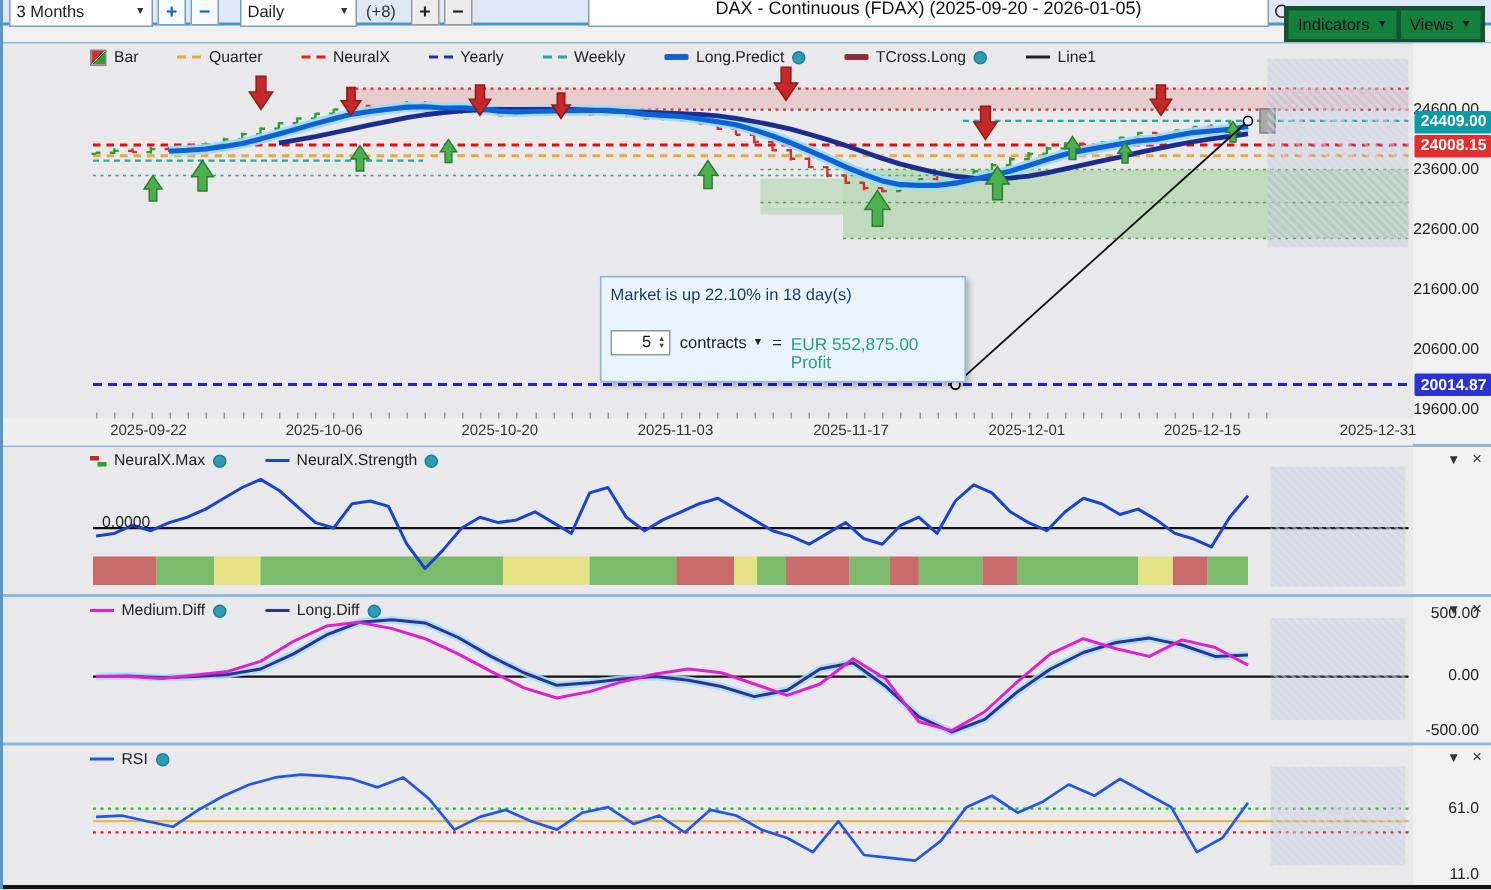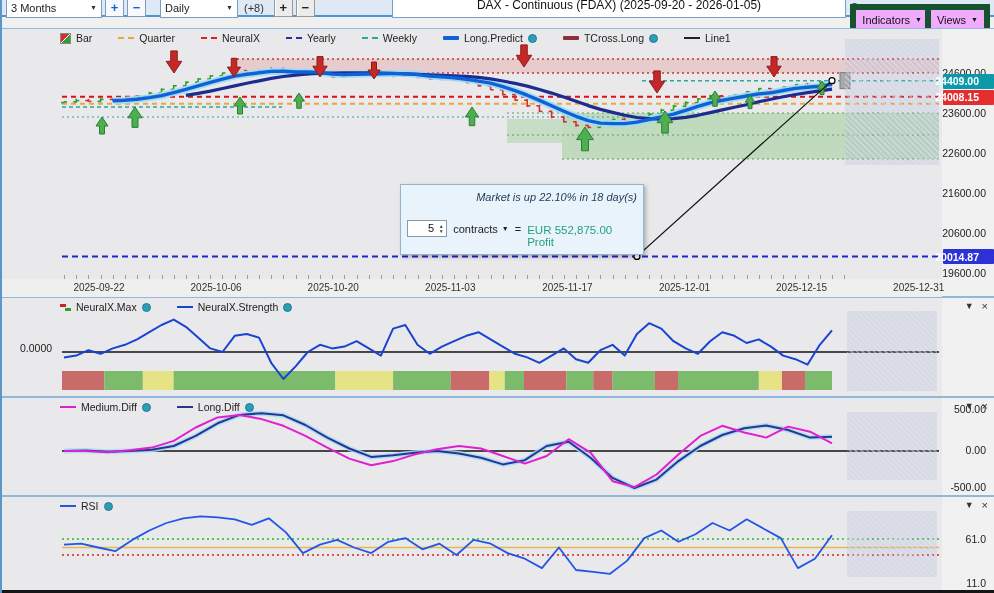--- a/index.html
+++ b/index.html
@@ -16,58 +16,58 @@
   .sq-btn.blue{color:#1565c0;}
   .sq-btn.dark{color:#222;background:#ececec;border:1px solid #999;box-shadow:inset 1px 1px 0 #fff;}
   #offset-label{margin-left:6px;color:#333;}
   #title-box{position:absolute;left:390px;width:452px;height:19px;background:#fff;border:1px solid #7aa0c4;
              display:flex;align-items:flex-start;justify-content:center;font-size:12px;color:#111;}
   #search-wrap{position:absolute;left:848px;display:flex;align-items:center;}
   .mag{position:relative;width:10px;height:10px;display:inline-block;}
   .mag::before{content:"";position:absolute;left:0;top:0;width:7px;height:7px;border:1.6px solid #222;border-radius:50%;}
   .mag::after{content:"";position:absolute;left:7px;top:7px;width:4px;height:1.8px;background:#222;transform:rotate(45deg);}
   #search-wrap .arr{font-size:7px;margin-left:5px;color:#333;}
-  .tb-btn{position:absolute;top:4px;height:19px;background:#f0abfc;border:6px solid #14532d;display:flex;
+  .tb-btn{position:absolute;top:4px;height:19px;background:#15803d;border:3px solid #14532d;display:flex;
           align-items:center;padding:0 6px;font-size:11px;color:#111;}
   .tb-btn .arr{font-size:7px;margin-left:5px;}
   
   .panel{position:absolute;left:0;right:0;background:#e9e9eb;}
   .strip{position:absolute;left:940px;right:0;top:0;bottom:0;background:#f1f1f2;}
   .panel svg{position:absolute;left:0;top:0;}
   .legend-row{position:absolute;top:3px;left:58px;display:flex;gap:26px;font-size:10.5px;color:#222;z-index:4;align-items:center;}
   .li{display:flex;align-items:center;gap:5px;white-space:nowrap;}
   .sw-bar{width:11px;height:11px;border:1px solid #888;box-sizing:border-box;
           background:linear-gradient(135deg,#d32f2f 47%,#fff 47%,#fff 53%,#2f9e2f 53%);}
   .sw-dash{width:16px;height:0;border-top:2px dashed #999;}
   .sw-thick{width:16px;height:4px;border-radius:1px;background:#999;}
   .sw-line{width:16px;height:2px;background:#222;}
   .sw-max{width:6px;height:3px;background:#c62828;box-shadow:5px 4px 0 #2f9e2f;margin-right:5px;margin-bottom:4px;}
   .infodot{width:7px;height:7px;border-radius:50%;background:#2f9cb5;border:1px solid #1b7f96;display:inline-block;}
   .ylab{position:absolute;right:8px;font-size:10.5px;color:#222;z-index:3;}
   .badge{position:absolute;left:941px;width:51px;height:15px;z-index:5;color:#fff;font-weight:bold;font-size:10.5px;
-         display:flex;align-items:center;justify-content:flex-end;padding-right:15px;box-sizing:border-box;border-radius:1px;}
+         display:flex;align-items:center;justify-content:flex-end;padding-right:3px;box-sizing:border-box;border-radius:1px;}
   .hatch{position:absolute;z-index:1;background:repeating-linear-gradient(45deg,rgba(150,160,195,0.20) 0 2px,rgba(208,214,234,0.55) 2px 4px);}
   .panel-ctrl{position:absolute;top:2px;right:6px;z-index:6;font-size:9px;color:#333;display:flex;gap:8px;align-items:center;}
   .panel-ctrl span{cursor:default;}
   #x-axis{position:absolute;left:0;top:250px;width:940px;height:18px;background:#efefef;z-index:2;}
   .xlab{position:absolute;top:3px;font-size:10px;color:#333;transform:translateX(-50%);white-space:nowrap;}
   
   #popup{position:absolute;left:398px;top:155px;width:244px;z-index:7;background:#e9f3fc;border:1px solid #94b4cc;
          box-shadow:2px 2px 4px rgba(0,0,0,0.25);font-size:11px;color:#1c3a55;padding:5px 6px 6px 6px;box-sizing:border-box;}
-  #popup .pl{text-align:right;line-height:14px;font-style:italic;}
+  #popup .pl{text-align:left;line-height:14px;}
   #popup-row{display:flex;align-items:center;margin-top:5px;gap:6px;}
   #spinbox{display:flex;width:42px;height:17px;background:#fff;border:1px solid #8899aa;box-sizing:border-box;}
   #spin-val{flex:1;text-align:right;padding-right:2px;font-size:11px;color:#111;line-height:15px;}
   #spin-arrows{width:10px;display:flex;flex-direction:column;align-items:center;justify-content:center;font-size:5px;color:#444;line-height:5px;}
   #contracts-dd{display:flex;align-items:center;gap:4px;color:#222;}
   #contracts-dd .arr{font-size:7px;}
   #popup-eq{color:#222;}
   #popup-profit{color:#26a37c;font-size:11.5px;margin-top:15px;}
   #bottom-bar{position:absolute;left:0;right:0;top:590px;height:3px;background:#151515;}
-  .leftnum{position:absolute;font-size:10.5px;color:#222;z-index:3;}
+  .leftnum{position:absolute;font-size:10.5px;color:#222;z-index:3;margin-left:48px;}
 </style>
 </head>
 <body>
 
 <div id="app">
 
   <div id="toolbar">
     <div class="tb-select" style="width:86px">
       <span>3 Months</span>
       <span class="arr">▼</span>

